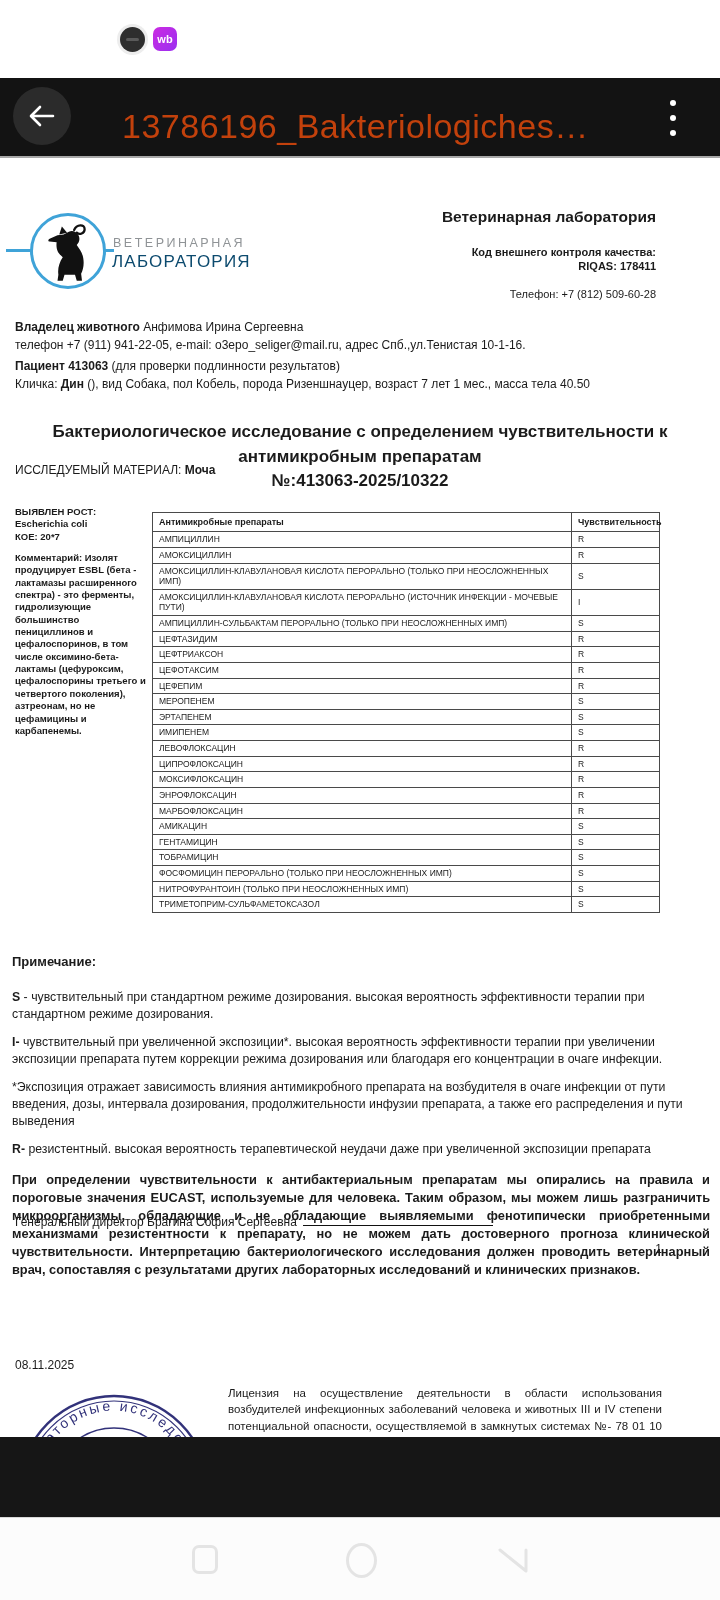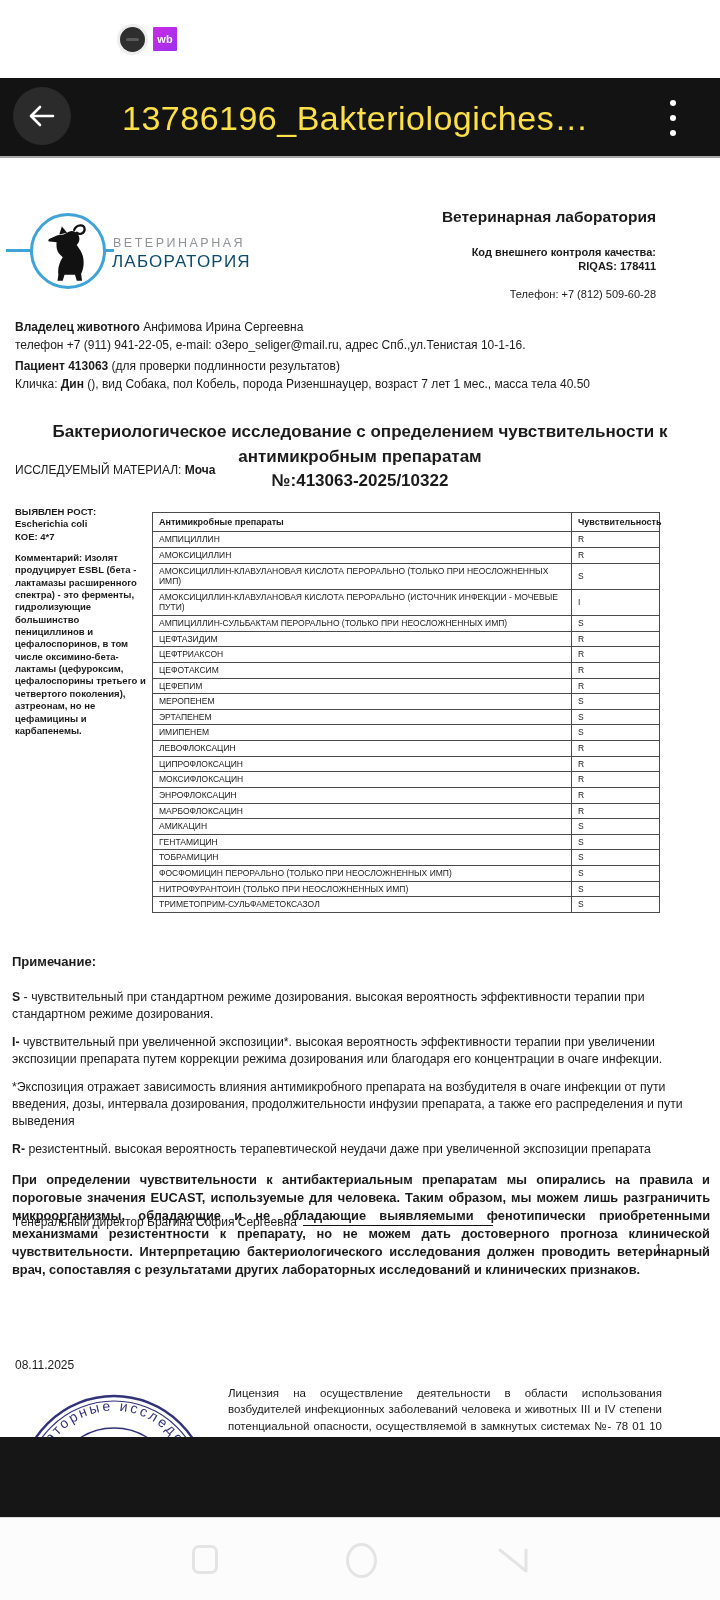--- a/index.html
+++ b/index.html
@@ -3,30 +3,30 @@
 <meta charset="utf-8">
 <style>
   * { margin:0; padding:0; box-sizing:border-box; }
   html,body { width:720px; height:1600px; background:#fff; font-family:"Liberation Sans", sans-serif; overflow:hidden; position:relative; }
 
   
   .status-bar { position:absolute; left:0; top:0; width:720px; height:78px; background:#fff; }
   .notif-circle { position:absolute; left:120px; top:27px; width:25px; height:25px; border-radius:50%;
                   background:#2e2e2e; box-shadow:0 0 0 3px #ededed; }
   .notif-circle::after { content:""; position:absolute; left:6px; top:11px; width:13px; height:3px; border-radius:2px; background:#5a5a5a; }
-  .wb-badge { position:absolute; left:153px; top:27px; width:24px; height:24px; border-radius:1px;
+  .wb-badge { position:absolute; left:153px; top:27px; width:24px; height:24px; border-radius:7px;
               background:linear-gradient(135deg,#cb2be2,#9b2ff0); color:#fff; font-size:11px; font-weight:bold;
               display:flex; align-items:center; justify-content:center; }
 
   
   .app-bar { position:absolute; left:0; top:78px; width:720px; height:80px; background:#131313;
              border-bottom:2px solid #a8a8a8; }
   .back-btn { position:absolute; left:13px; top:9px; width:58px; height:58px; border-radius:50%; background:#2b2b2b;
               display:flex; align-items:center; justify-content:center; }
-  .app-title { position:absolute; left:122px; top:0; height:80px; line-height:80px; color:#fde047; font-size:34px;
+  .app-title { position:absolute; left:122px; top:8px; height:80px; line-height:80px; color:#c2410c; font-size:34px;
                font-weight:500; white-space:nowrap; letter-spacing:0.5px; }
   .menu-dots { position:absolute; right:44px; top:22px; width:6px; height:36px;
                display:flex; flex-direction:column; justify-content:space-between; }
   .menu-dots i { width:6px; height:6px; border-radius:50%; background:#fff; }
 
   
   .doc { position:absolute; left:0; top:160px; width:720px; height:1277px; background:#fff; overflow:hidden;
          color:#1b1b1b; }
 
   
@@ -139,21 +139,21 @@
     <div>Бактериологическое исследование с определением чувствительности к антимикробным препаратам</div>
     <div>№:413063-2025/10322</div>
   </div>
   <div class="material-line">
     <span>ИССЛЕДУЕМЫЙ МАТЕРИАЛ: </span><b class="inline">Моча</b>
   </div>
 
   <div class="growth-col">
     <div>ВЫЯВЛЕН РОСТ:</div>
     <div>Escherichia coli</div>
-    <div>КОЕ: 4*7</div>
+    <div>КОЕ: 20*7</div>
     <div class="cmt">Комментарий: Изолят продуцирует ESBL (бета - лактамазы расширенного спектра) - это ферменты, гидролизующие большинство пенициллинов и цефалоспоринов, в том числе оксимино-бета-лактамы (цефуроксим, цефалоспорины третьего и четвертого поколения), азтреонам, но не цефамицины и карбапенемы.</div>
   </div>
 
   <table class="sus">
     <thead>
       <tr>
         <th>Антимикробные препараты</th>
         <th class="col2">Чувствительность</th>
       </tr>
     </thead>

